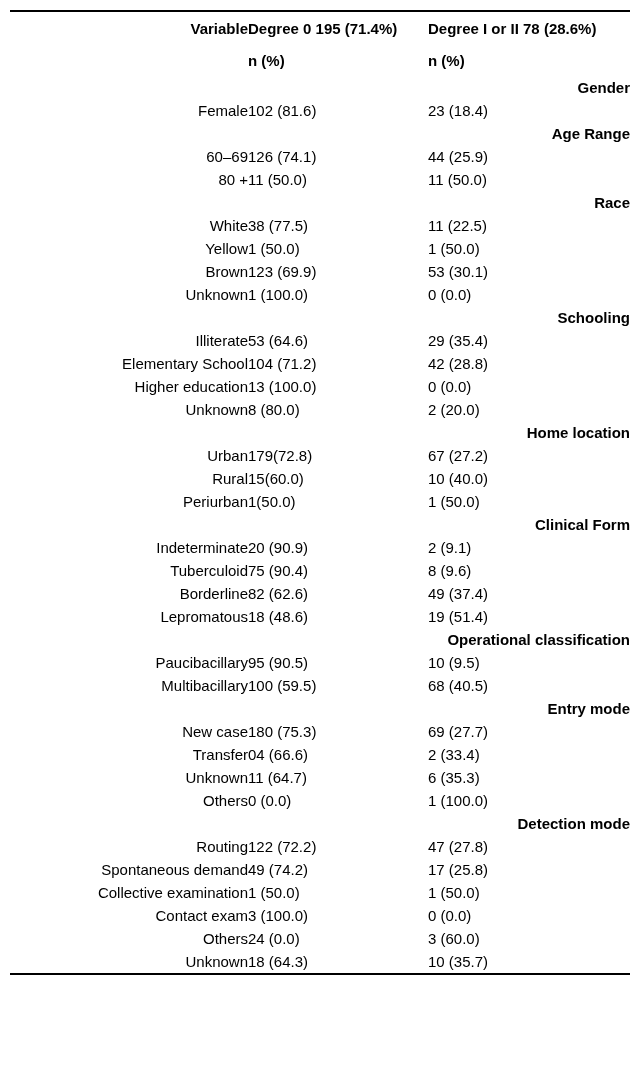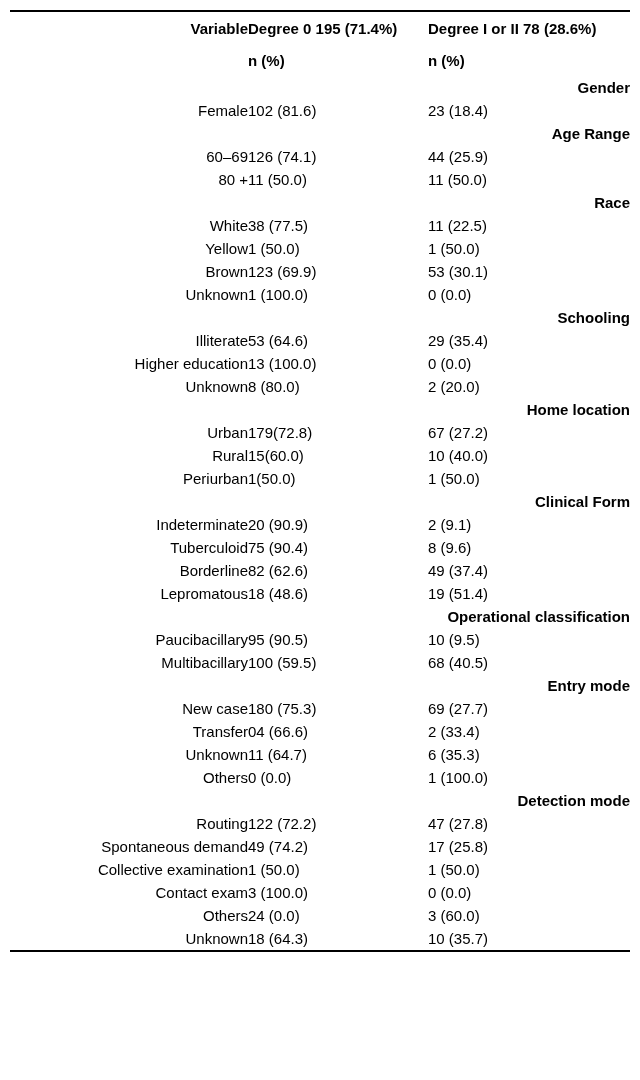--- a/index.html
+++ b/index.html
@@ -122,20 +122,25 @@
         </tr>
         <tr>
           <td colspan="3" class="section-title">Schooling</td>
         </tr>
         <tr>
           <td>Illiterate</td>
           <td>53 (64.6)</td>
           <td>29 (35.4)</td>
         </tr>
         <tr>
+          <td>Elementary School</td>
+          <td>104 (71.2)</td>
+          <td>42 (28.8)</td>
+        </tr>
+        <tr>
           <td>Higher education</td>
           <td>13 (100.0)</td>
           <td>0 (0.0)</td>
         </tr>
         <tr>
           <td>Unknown</td>
           <td>8 (80.0)</td>
           <td>2 (20.0)</td>
         </tr>
         <tr>

